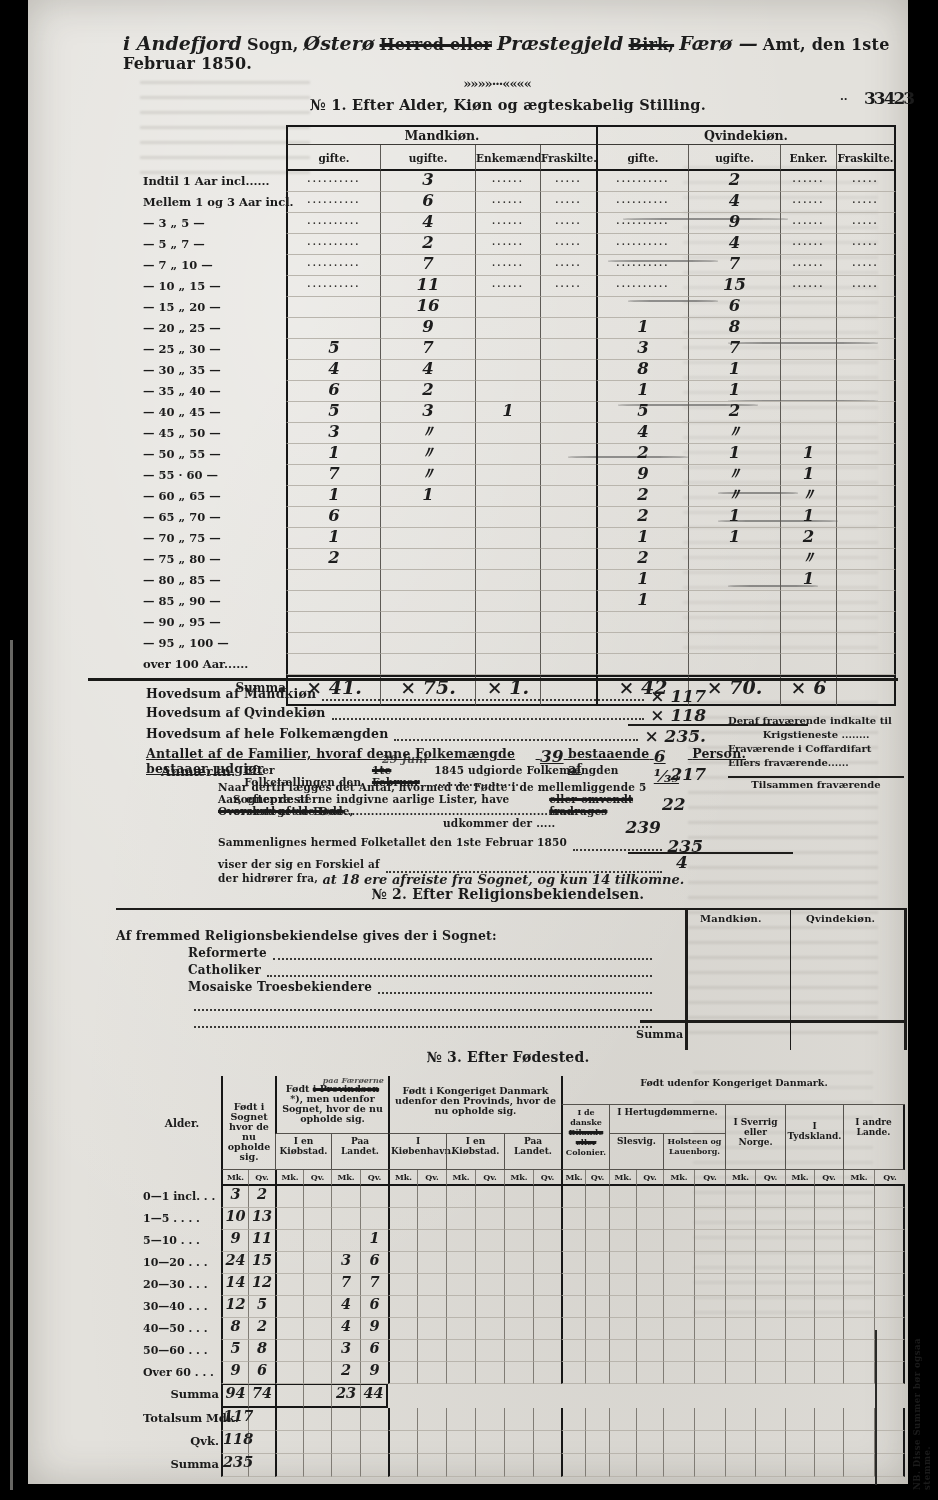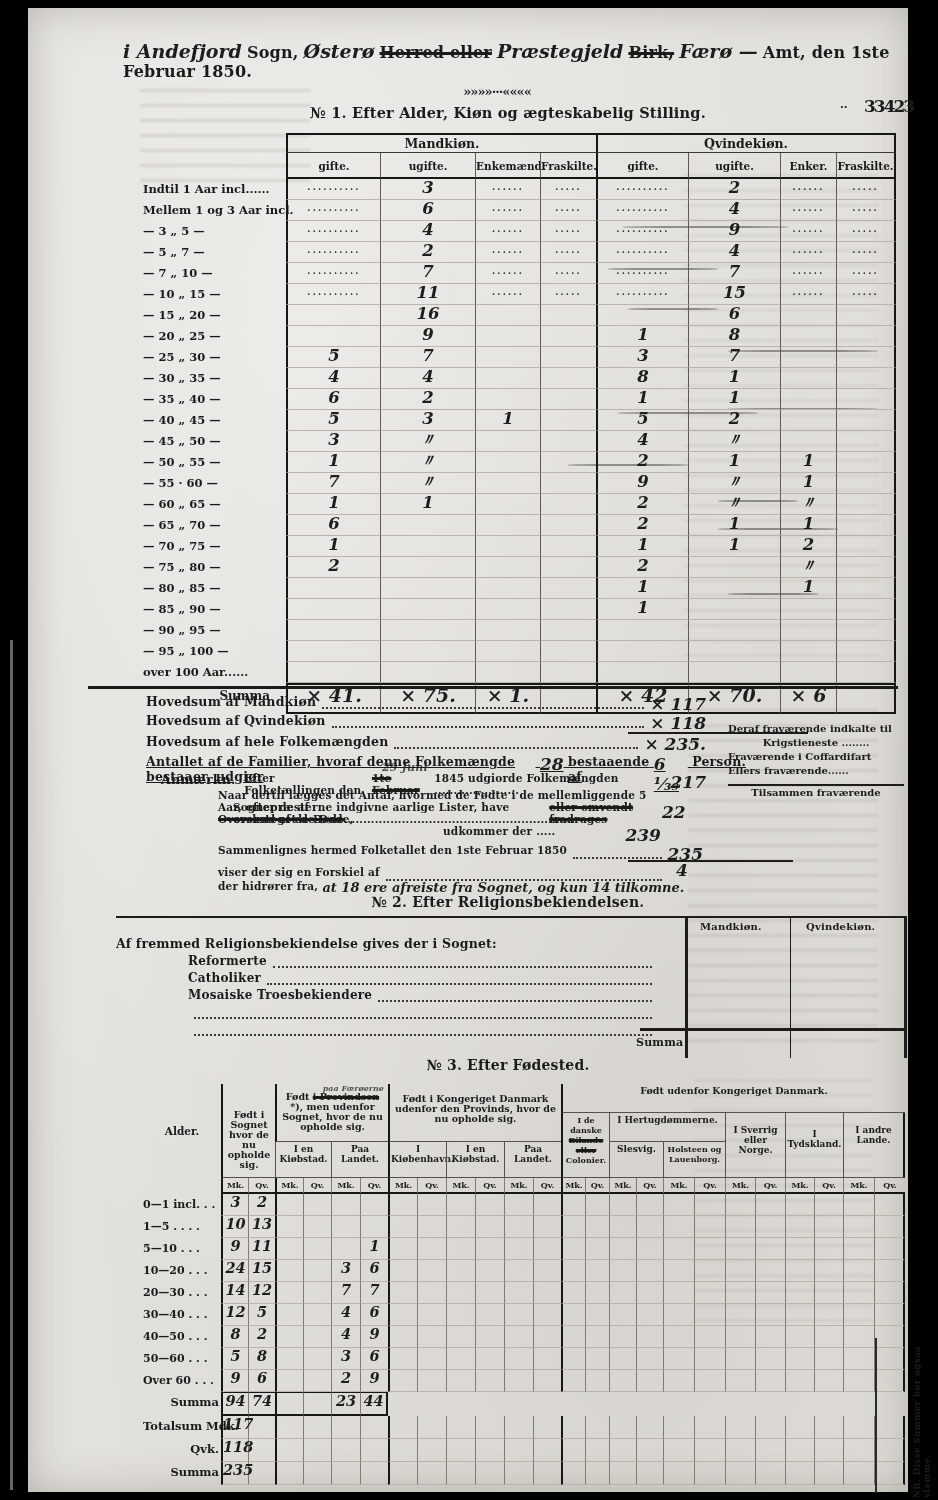--- a/index.html
+++ b/index.html
@@ -1,18 +1,18 @@
 <!DOCTYPE html>
 <html><head>
 <meta charset="utf-8">
 <style>
   html,body{margin:0;padding:0;background:#000;}
   #stage{position:relative;width:938px;height:1500px;background:#000;overflow:hidden;
          font-family:"DejaVu Serif",serif;color:#1b1b1b;}
-  #paper{position:absolute;left:28px;top:8px;width:880px;height:1484px;
+  #paper{position:absolute;left:28px;top:0;width:880px;height:1484px;
          background:
            radial-gradient(ellipse at 30% 20%, rgba(255,255,255,.35), transparent 60%),
            radial-gradient(ellipse at 70% 80%, rgba(120,115,105,.12), transparent 65%),
            #e3e1dc;
          box-shadow:inset 0 0 40px rgba(60,55,45,.25);}
   .abs{position:absolute;}
   .printed{font-weight:700;letter-spacing:.2px;}
   .hw{font-style:italic;font-weight:700;color:#1d1d1d;font-family:"DejaVu Serif",serif;}
   .strike{text-decoration:line-through;text-decoration-thickness:2.5px;}
   .dots{color:#2e2c29;letter-spacing:2.2px;font-size:9px;font-weight:700;}
@@ -32,21 +32,21 @@
 
   
   #t1-title{left:200px;top:96px;width:560px;font-size:14.5px;}
   #t1{left:115px;top:125px;width:753px;}
   .t1r{display:grid;grid-template-columns:143px 94px 95px 65px 56px 92px 92px 56px 60px;}
   .t1c{border-left:1px solid #5d5a55;border-right:0;text-align:center;height:20px;line-height:20px;
        border-bottom:1px solid #b9b5ad;overflow:visible;}
   .t1c.bl2{border-left:2.5px solid #161616;}
   .t1r .t1c:last-child{border-right:2px solid #161616;}
   .t1l{border:0!important;text-align:left;font-weight:700;font-size:11.5px;line-height:20px;
-       padding-right:16px;white-space:nowrap;}
+       padding-right:0;white-space:nowrap;}
   .t1c .hw{font-size:16.5px;line-height:18px;display:inline-block;transform:translateY(-1px);}
   #t1-gh .t1c{height:17px;line-height:17px;border-top:2px solid #161616;border-bottom:1px solid #3c3a36;
        font-size:12.5px;font-weight:700;}
   #t1-ch .t1c{height:24px;line-height:26px;font-size:10.5px;font-weight:700;border-bottom:2.5px solid #161616;}
   #t1-sum .t1c{height:27px;line-height:26px;border-top:2px solid #161616;border-bottom:2.5px solid #161616;}
   #t1-sum .t1c .hw{font-size:19px;}
   #t1-sum .t1l{border-top:0!important;border-bottom:0!important;font-size:12px;text-align:right;line-height:27px;}
   .t1bottom{position:absolute;left:60px;top:678px;width:810px;height:3px;background:#1a1a18;}
 
   
@@ -430,21 +430,21 @@
       <span class="hw sval">× 118</span>
     </div>
     <div class="line" style="left:600px;top:724px;width:180px;height:2px;"></div>
     <div class="sline" style="left:118px;top:726px;width:560px;">
       <span class="printed">Hovedsum af hele Folkemængden</span>
       <span class="leader"></span>
       <span class="hw sval">× 235.</span>
     </div>
     <div class="sline" style="left:118px;top:746px;width:600px;text-decoration:underline;">
       <span class="printed">Antallet af de Familier, hvoraf denne Folkemængde bestaaer, udgiør</span>&nbsp;
-      <span class="hw sval">28</span>&nbsp;
+      <span class="hw sval">39</span>&nbsp;
       <span class="printed">bestaaende af</span>&nbsp;
       <span class="hw sval">6 ¹⁄₃₉</span>&nbsp;
       <span class="printed">Person.</span>
     </div>
     <div class="sline" style="left:133px;top:764px;width:545px;">
       <span class="printed">Anmærkn.</span>&nbsp;&nbsp;
       <span class="printed small">Efter Folketællingen den</span>&nbsp;
       <span class="printed small strike" style="position:relative;">
         <span>1te Februar</span>
         <span class="hw hw-above">29 Juni</span>

